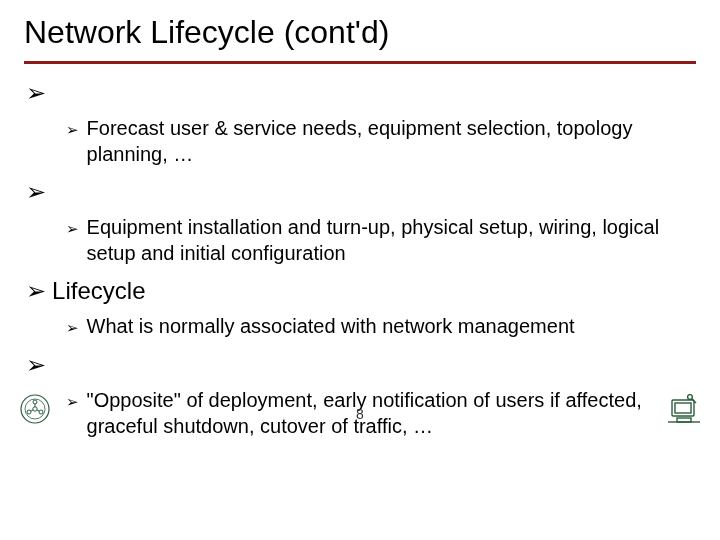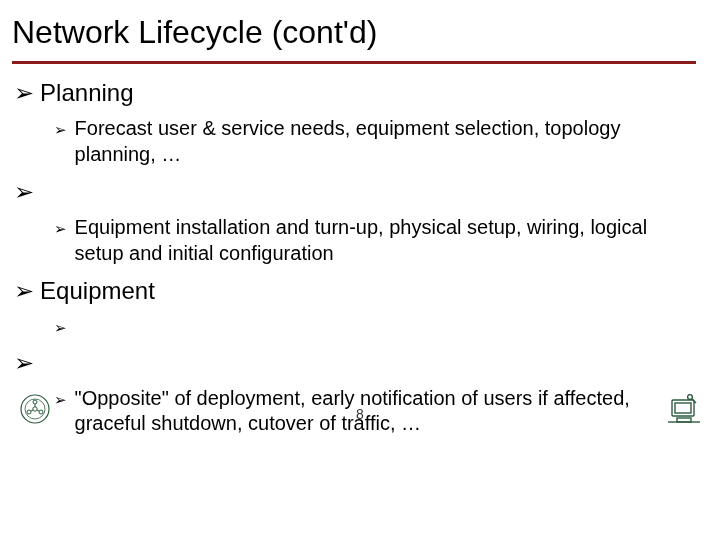--- a/index.html
+++ b/index.html
@@ -6,21 +6,21 @@
   html, body { width: 720px; height: 540px; overflow: hidden; }
   body {
     font-family: Arial, Helvetica, sans-serif;
     background: #ffffff;
     color: #000;
     position: relative;
   }
   .slide {
     width: 720px;
     height: 436px;
-    padding: 14px 24px 0 12px;
+    padding: 14px 24px 0 24px;
     position: relative;
   }
   .title {
     font-size: 32px;
     font-weight: 400;
     color: #000;
     margin-bottom: 10px;
   }
   .title-rule {
     border: none;
@@ -76,41 +76,41 @@
 
 <div class="slide">
 
   <h1 class="title">Network Lifecycle (cont'd)</h1>
   <hr class="title-rule">
 
   <div class="content">
 
     <div class="l1">
       <span class="bullet">➢</span>
-      <span>Planning</span>
     </div>
     <div class="l2">
       <span class="bullet">➢</span>
       <span>Forecast user &amp; service needs, equipment selection, topology planning, …</span>
     </div>
 
     <div class="l1">
       <span class="bullet">➢</span>
     </div>
     <div class="l2">
       <span class="bullet">➢</span>
       <span>Equipment installation and turn-up, physical setup, wiring, logical setup and initial configuration</span>
     </div>
 
     <div class="l1">
       <span class="bullet">➢</span>
-      <span>Equipment</span>
+      <span>Lifecycle</span>
     </div>
     <div class="l2">
       <span class="bullet">➢</span>
+      <span>What is normally associated with network management</span>
     </div>
 
     <div class="l1">
       <span class="bullet">➢</span>
     </div>
     <div class="l2">
       <span class="bullet">➢</span>
       <span>"Opposite" of deployment, early notification of users if affected, graceful shutdown, cutover of traffic, …</span>
     </div>
 

